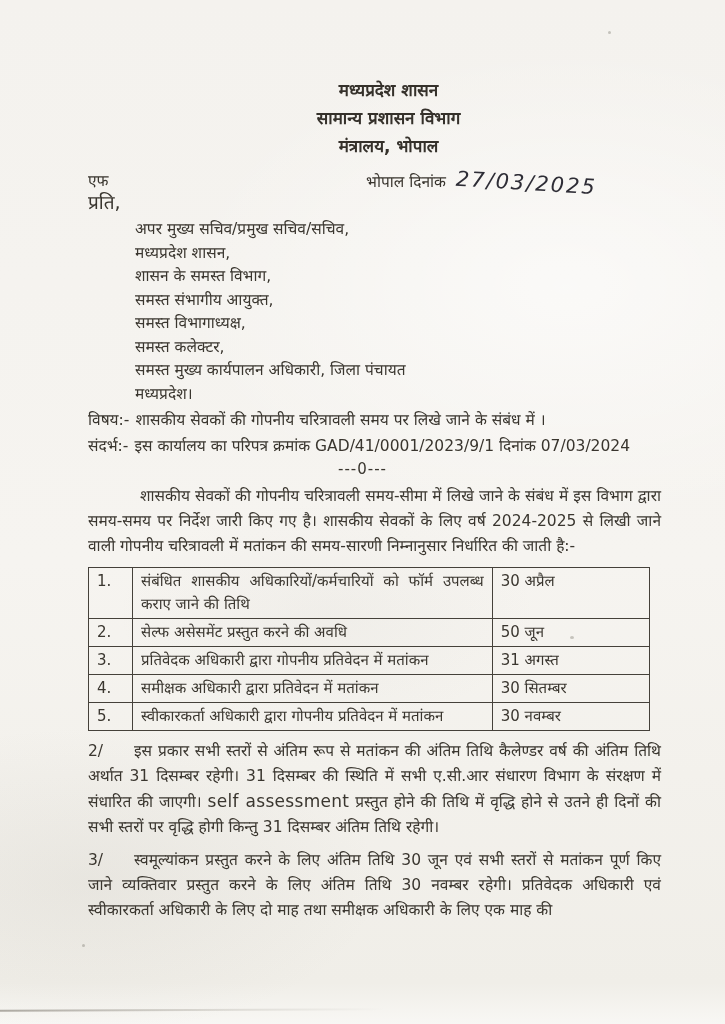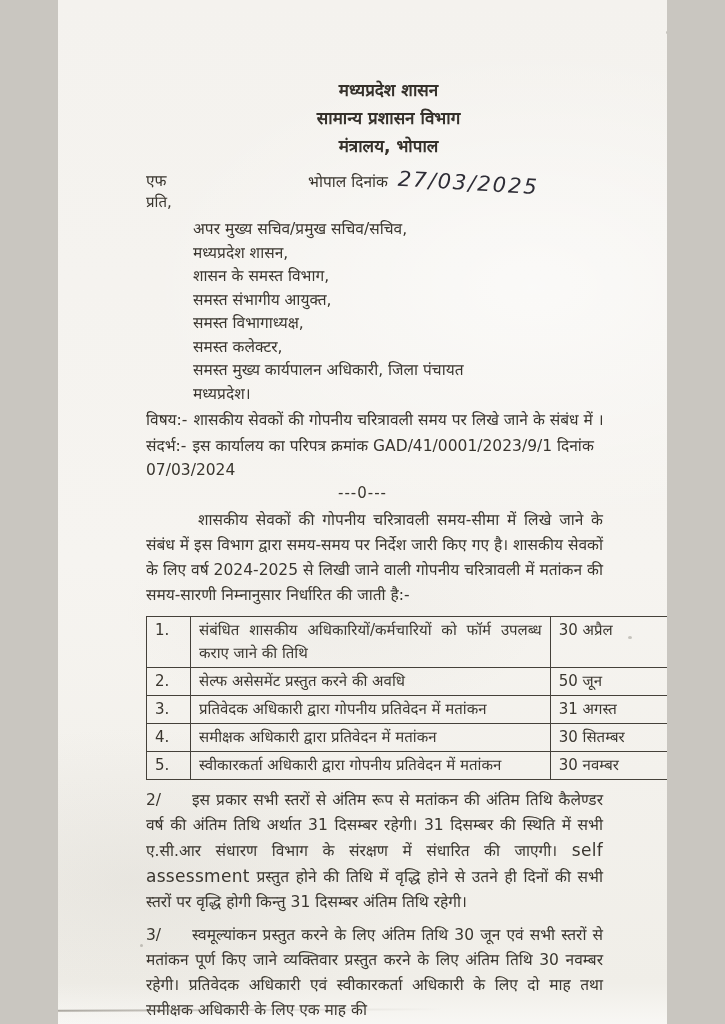--- a/index.html
+++ b/index.html
@@ -1,34 +1,34 @@
 <!DOCTYPE html>
 <html><head>
 <meta charset="utf-8">
 <style>
   html,body{margin:0;padding:0;background:#c9c6c0;}
   .page{
-    width:609px;height:1024px;position:relative;overflow:hidden;margin:0 auto;
+    width:725px;height:1024px;position:relative;overflow:hidden;margin:0 auto;
     background:
       radial-gradient(ellipse 420px 220px at 12% 86%, rgba(150,145,134,0.10), transparent 70%),
       radial-gradient(ellipse 520px 320px at 78% 28%, rgba(255,255,255,0.55), transparent 75%),
       radial-gradient(ellipse 300px 160px at 45% 60%, rgba(170,165,155,0.07), transparent 70%),
       linear-gradient(180deg,#f4f2ee 0%,#f6f4f0 55%,#f0eee8 96%,#f8f7f4 100%);
     color:#39352e;
     font-family:"DejaVu Sans","Liberation Sans",sans-serif;
   }
   .letterhead{padding-top:76px;text-align:center;transform:translateX(26px);
     font-weight:bold;font-size:17px;line-height:28px;color:#35312b;}
   .ref-row{display:flex;align-items:center;margin:8px 28px 0 88px;font-size:15.5px;}
   .file-number{margin-left:22px;letter-spacing:0.3px;}
   .place-date{margin-left:auto;margin-right:100px;white-space:nowrap;}
   .handwriting{
     display:inline-block;font-size:21px;font-style:italic;letter-spacing:2px;
     color:#2e2d36;transform:rotate(3.5deg) translateY(3px);margin-left:10px;font-weight:500;}
-  .salutation{margin:-2px 0 0 88px;font-size:15px;line-height:24px;}
+  .salutation{margin:-2px 0 0 88px;font-size:19px;line-height:24px;}
   .addressees{margin:4px 0 0 135px;font-size:15.5px;line-height:23.5px;color:#3a362f;}
   .meta-line{margin:2px 40px 0 88px;font-size:15.5px;line-height:24px;}
   .meta-label{margin-right:6px;}
   .separator{text-align:center;font-size:15px;margin-top:2px;letter-spacing:1px;}
   .para{margin:8px 64px 0 88px;font-size:15.5px;line-height:25px;text-align:justify;color:#3a362f;}
   .para-first{text-indent:52px;margin-top:6px;}
   .pnum{display:inline-block;width:46px;text-indent:0;}
   .latin-bold{font-weight:normal;font-size:17px;letter-spacing:0.3px;font-family:"DejaVu Sans",sans-serif;}
   table.schedule{border-collapse:collapse;margin:8px 0 0 88px;width:562px;font-size:15px;color:#3a362f;}
   table.schedule td{border:1.4px solid #45413a;padding:2px 8px;line-height:23px;vertical-align:top;}

